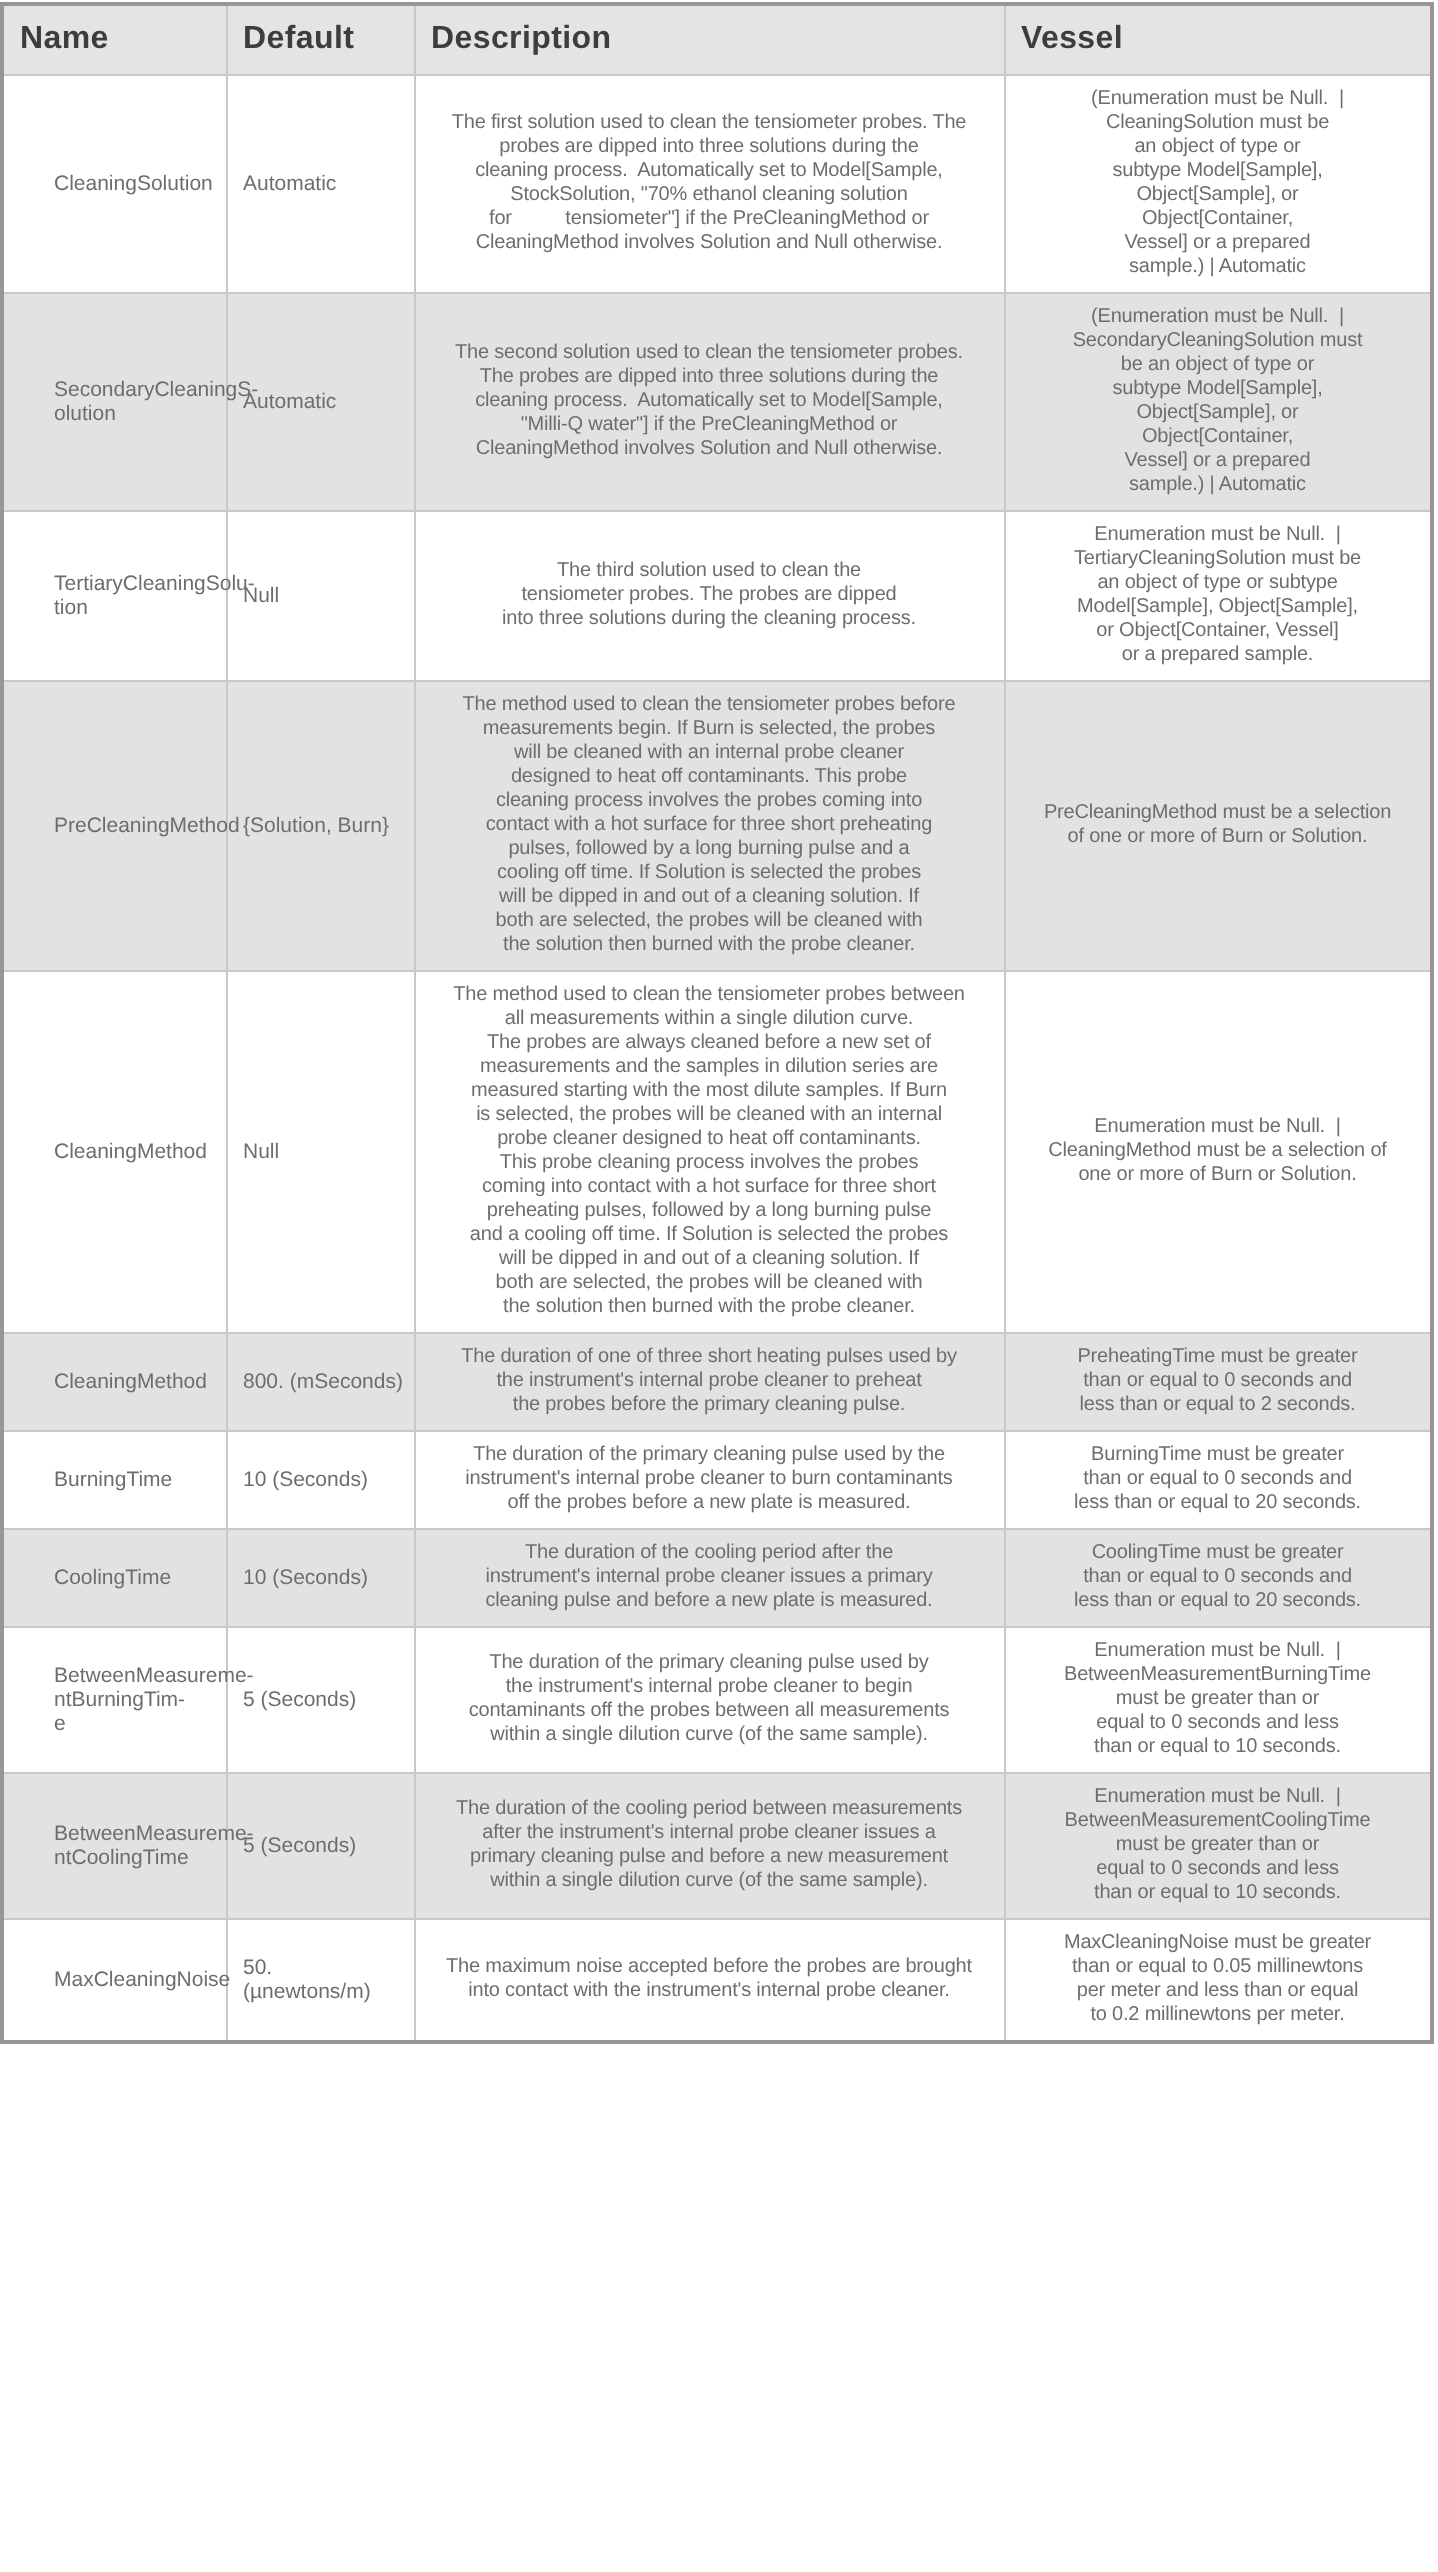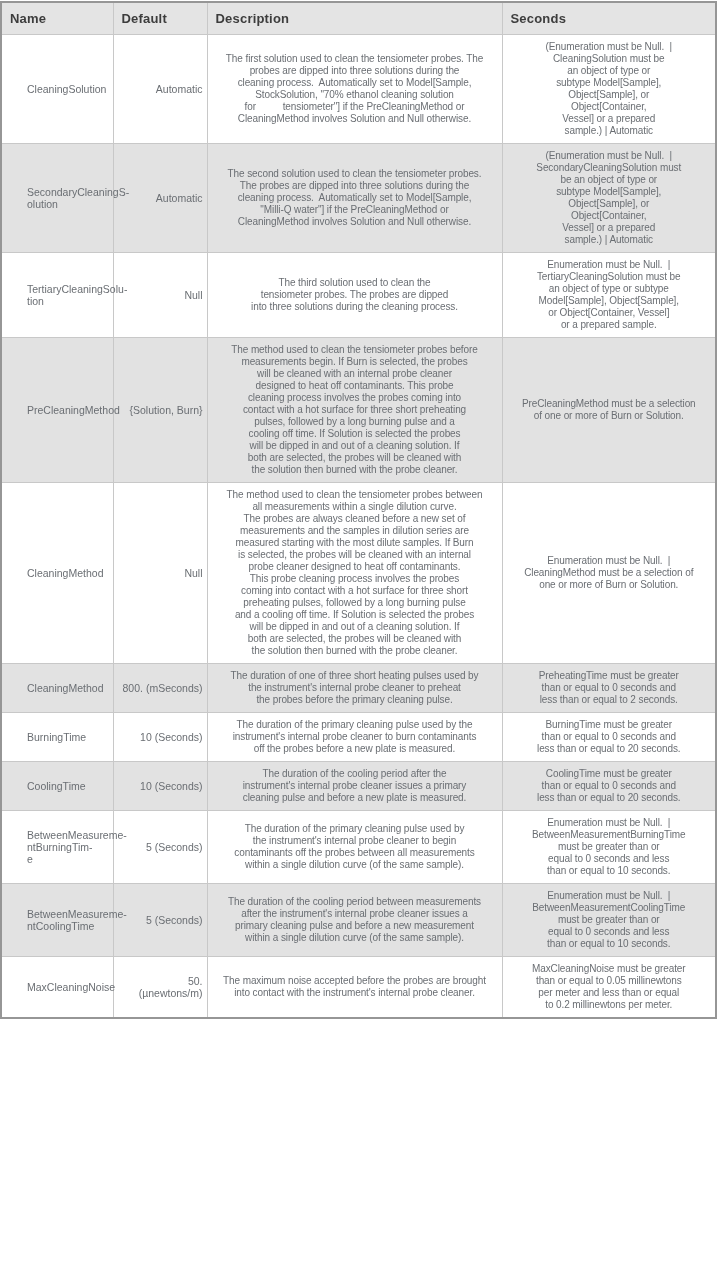--- a/index.html
+++ b/index.html
@@ -19,21 +19,21 @@
   col.c-name        { width: 112px; }
   col.c-default     { width: 94px;  }
   col.c-description { width: 295px; }
   col.c-pattern     { width: 214px; }
 
   th, td { border: 1px solid #c8c8c8; vertical-align: middle; }
 
   thead th {
     background: #e4e4e4;
     color: #3d3d3d;
-    font-size: 13px;
+    font-size: 16px;
     font-weight: bold;
     text-align: left;
     padding: 8px 6px 8px 8px;
     letter-spacing: 0.2px;
   }
 
   tbody td {
     color: #6a6e73;
     font-size: 10.5px;
     line-height: 12px;
@@ -43,21 +43,21 @@
   tbody tr { background: #ffffff; }
   tbody tr:nth-child(even) { background: #e2e2e2; }
 
   td.col-name {
     text-align: left;
     padding-left: 25px;
     padding-right: 4px;
     white-space: pre-line;
   }
   td.col-default {
-    text-align: right;
+    text-align: left;
     padding-left: 8px;
     padding-right: 4px;
     white-space: pre-line;
   }
   td.col-description {
     text-align: center;
     font-size: 10px;
     white-space: pre-wrap;
     letter-spacing: -0.1px;
   }
@@ -77,21 +77,21 @@
       <col class="c-name">
       <col class="c-default">
       <col class="c-description">
       <col class="c-pattern">
     </colgroup>
     <thead>
       <tr>
         <th>Name</th>
         <th>Default</th>
         <th>Description</th>
-        <th>Seconds</th>
+        <th>Vessel</th>
       </tr>
     </thead>
     <tbody>
         <tr>
           <td class="col-name">CleaningSolution</td>
           <td class="col-default">Automatic</td>
           <td class="col-description">The first solution used to clean the tensiometer probes. The
 probes are dipped into three solutions during the
 cleaning process.  Automatically set to Model[Sample,
 StockSolution, "70% ethanol cleaning solution

